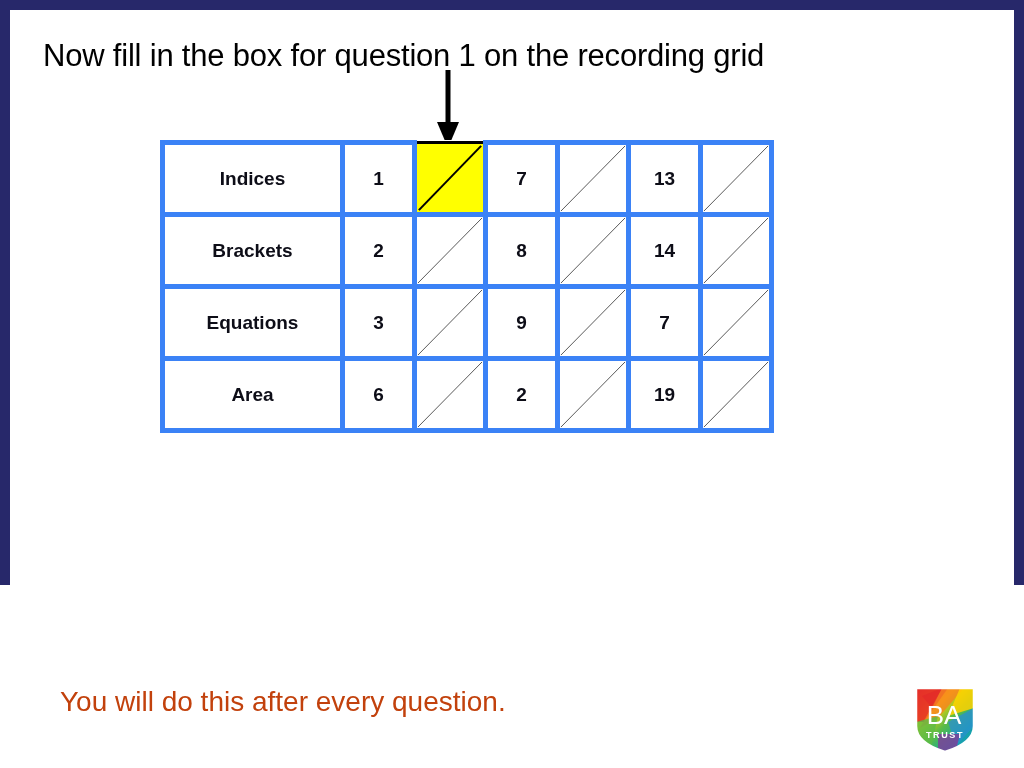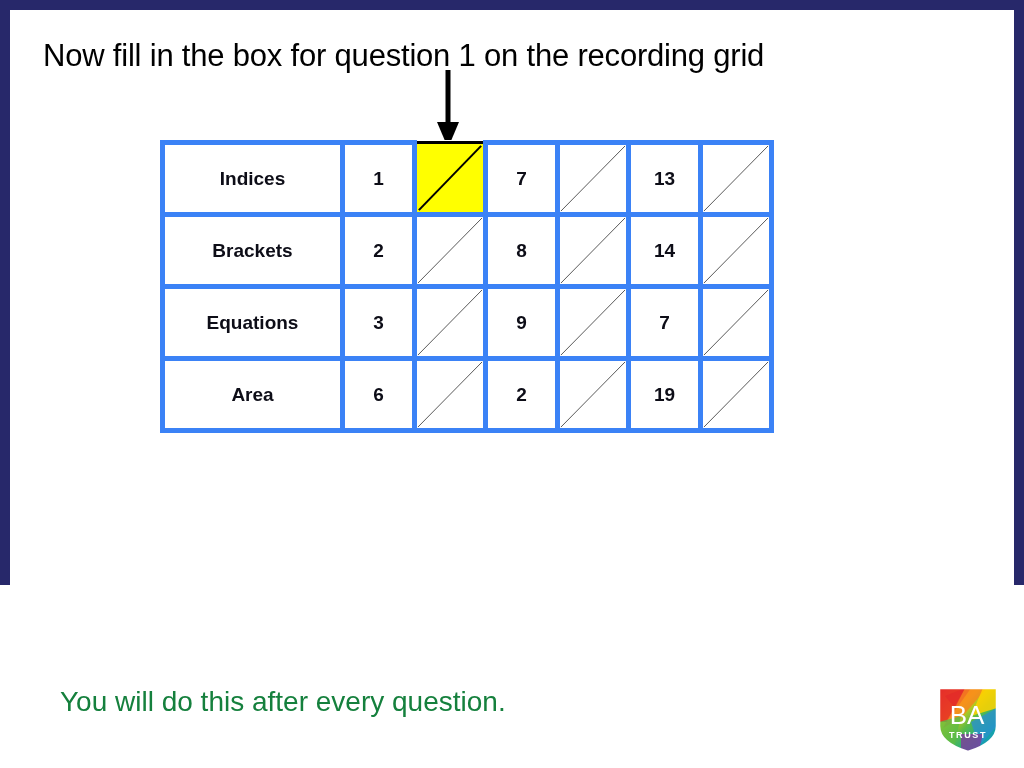--- a/index.html
+++ b/index.html
@@ -96,29 +96,29 @@
     background: #ffff00;
     border: 3px solid #000000;
   }
 
   
   #footer-note {
     position: absolute;
     left: 50px;
     top: 676px;
     font-size: 28px;
-    color: #15803d;
+    color: #c2410c;
     font-family: "Liberation Sans", sans-serif;
     white-space: nowrap;
   }
 
   
   #logo {
     position: absolute;
-    left: 921px;
+    left: 898px;
     top: 672px;
     width: 74px;
     height: 74px;
   }
 </style>
 </head>
 <body>
 
 <div id="slide">
   <div id="slide-inner">

